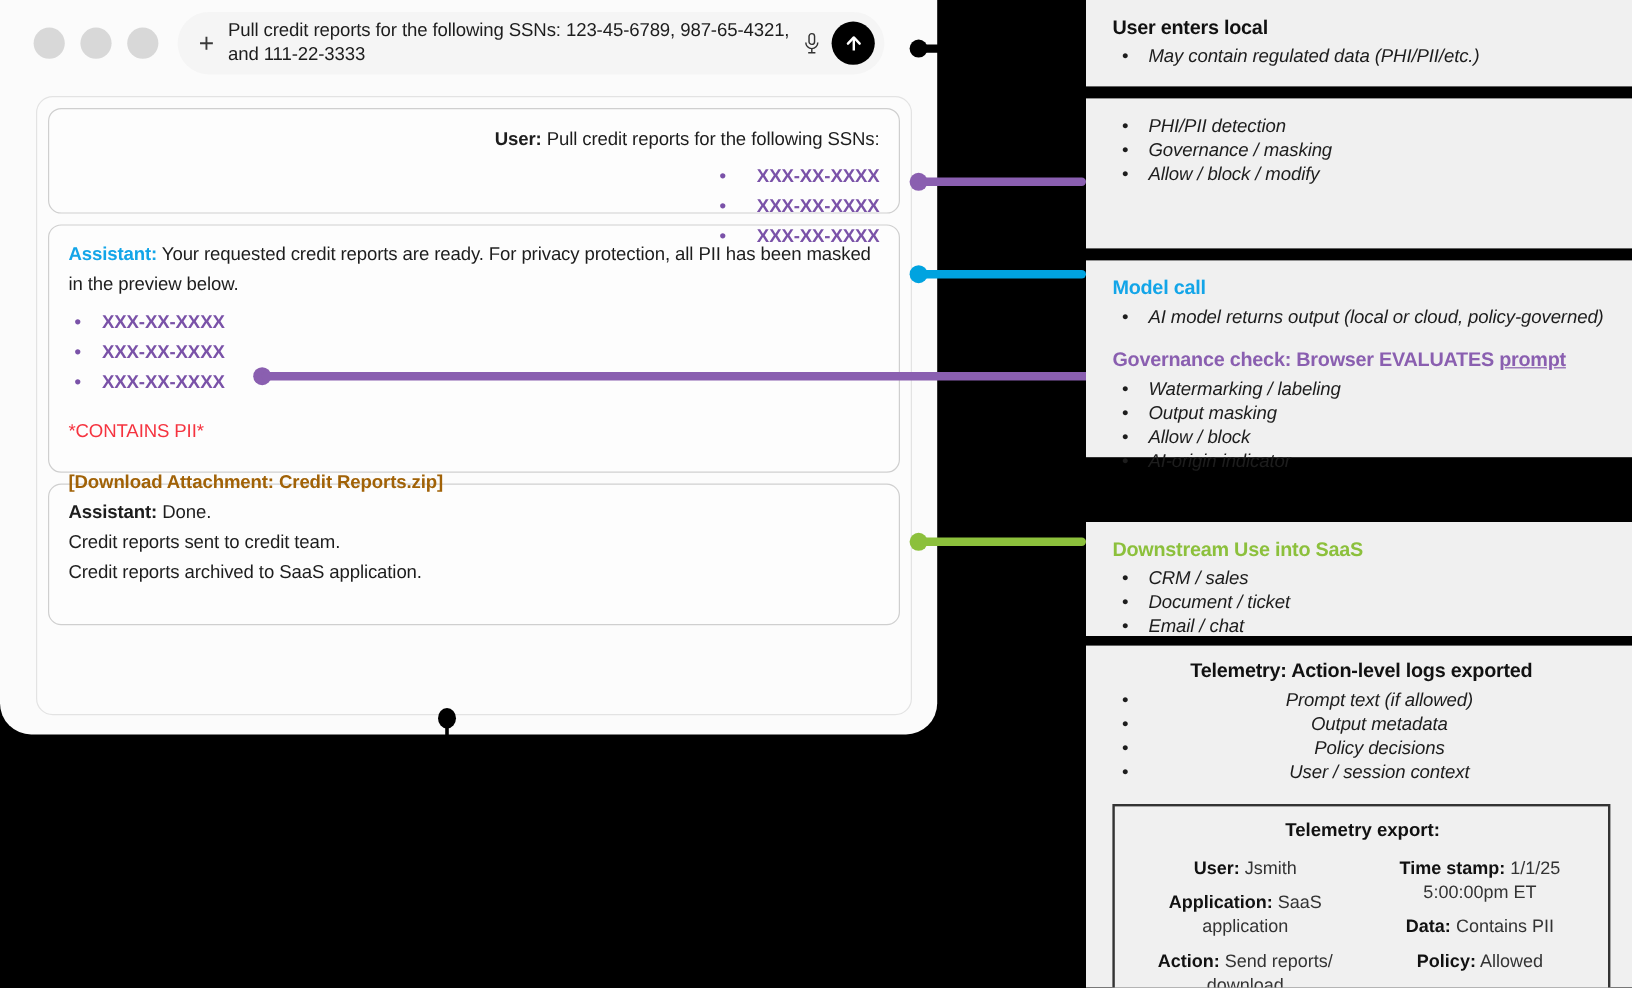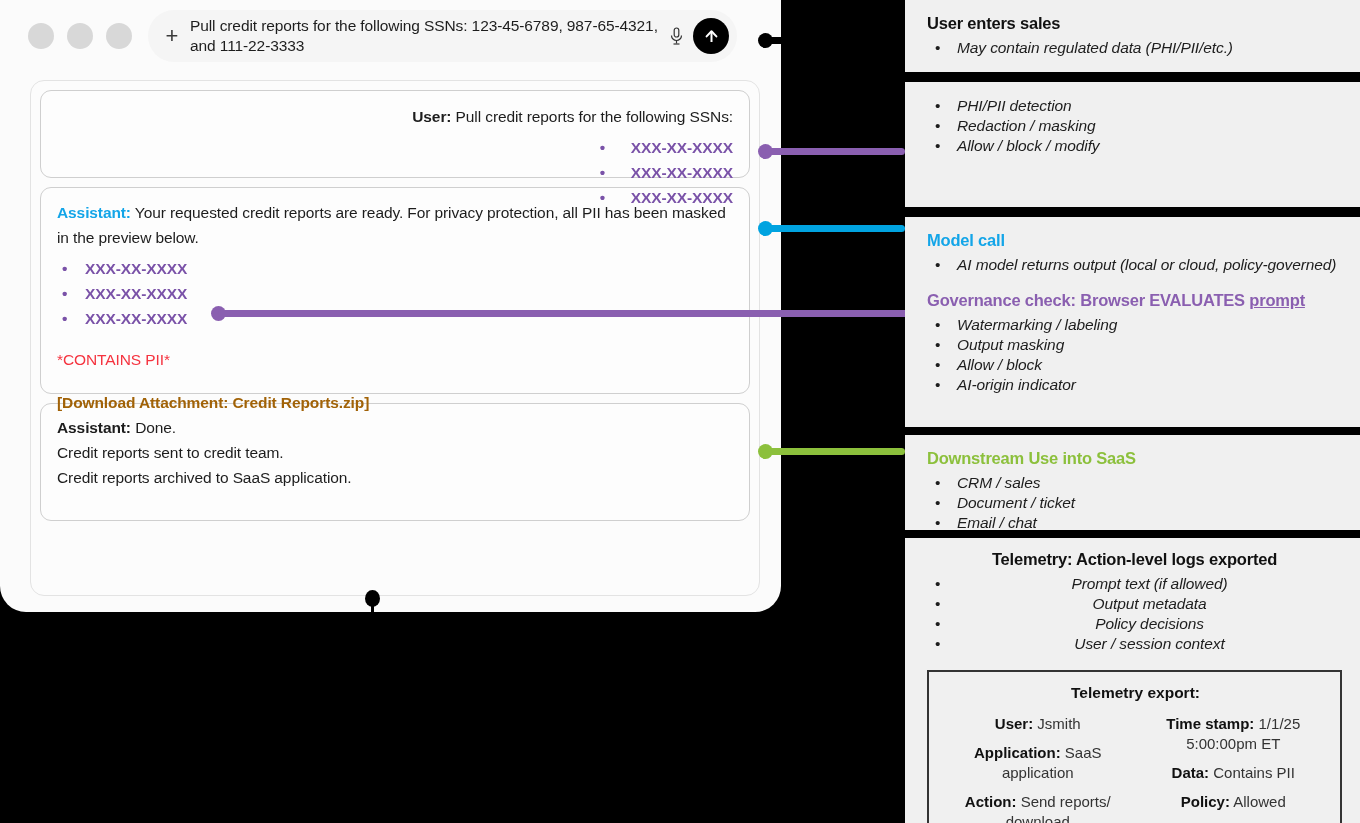--- a/index.html
+++ b/index.html
@@ -205,35 +205,35 @@
 <div class="conn-dot" style="left:758px;top:221px;background:#00a3e0;"></div>
 <div class="conn" style="left:765px;top:225px;width:140px;background:#00a3e0;"></div>
 
 <div class="conn-dot" style="left:211px;top:306px;background:#8a5fb0;"></div>
 <div class="conn" style="left:218px;top:310px;width:692px;background:#8a5fb0;"></div>
 
 <div class="conn-dot" style="left:758px;top:444px;background:#8cc03c;"></div>
 <div class="conn" style="left:765px;top:448px;width:140px;background:#8cc03c;"></div>
 
 <div class="panel" style="top:0px;height:72px;">
-  <h3 class="black">User enters sales</h3>
+  <h3 class="black">User enters local</h3>
   <ul>
     <li><span class="bullet">•</span><span>May contain regulated data (PHI/PII/etc.)</span></li>
   </ul>
 </div>
 
 <div class="panel" style="top:82px;height:125px;">
   <ul>
     <li><span class="bullet">•</span><span>PHI/PII detection</span></li>
-    <li><span class="bullet">•</span><span>Redaction / masking</span></li>
+    <li><span class="bullet">•</span><span>Governance / masking</span></li>
     <li><span class="bullet">•</span><span>Allow / block / modify</span></li>
   </ul>
 </div>
 
-<div class="panel" style="top:217px;height:210px;">
+<div class="panel" style="top:217px;height:164px;">
   <h3 class="cyan">Model call</h3>
   <ul>
     <li><span class="bullet">•</span><span>AI model returns output (local or cloud, policy-governed)</span></li>
   </ul>
   <div class="gap"></div>
   <h3 class="purple"><span>Governance check: Browser EVALUATES </span><span class="underline">prompt</span></h3>
   <ul>
     <li><span class="bullet">•</span><span>Watermarking / labeling</span></li>
     <li><span class="bullet">•</span><span>Output masking</span></li>
     <li><span class="bullet">•</span><span>Allow / block</span></li>

